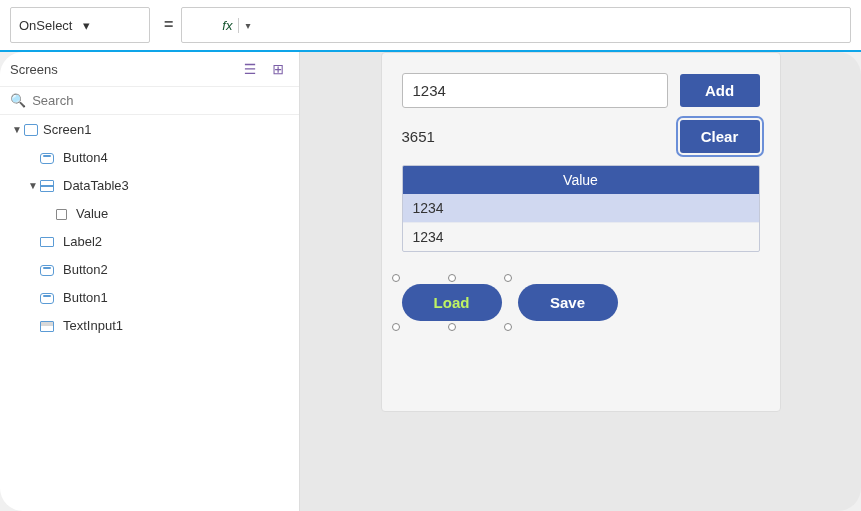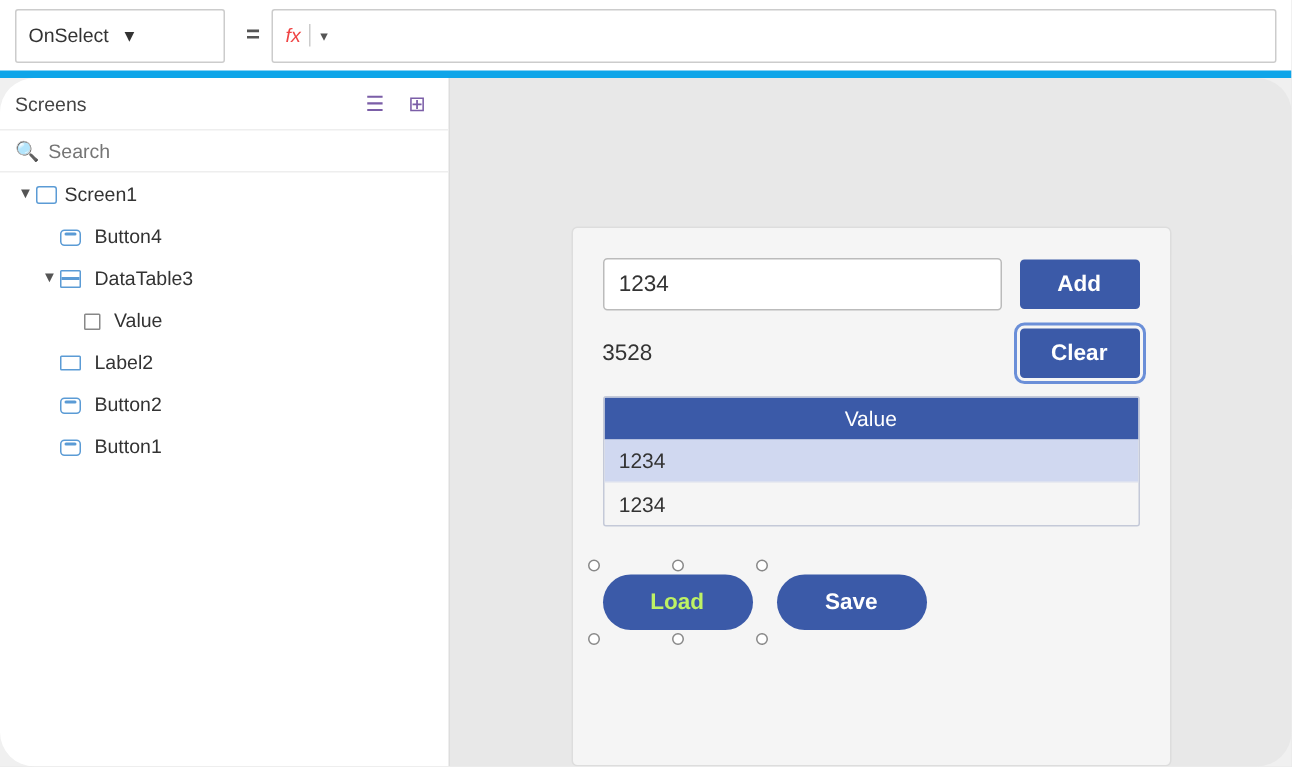--- a/index.html
+++ b/index.html
@@ -3,21 +3,21 @@
   <meta charset="utf-8">
   <style>
     * { box-sizing: border-box; margin: 0; padding: 0; }
     body { font-family: 'Segoe UI', Arial, sans-serif; font-size: 13px; background: #f0f0f0; overflow: hidden; width: 861px; height: 511px; display: flex; flex-direction: column; }
 
     
     .top-bar {
       display: flex;
       align-items: center;
       background: #fff;
-      border-bottom: 5px solid #0ea5e9;
+      border-bottom: 2px solid #0ea5e9;
       height: 52px;
       flex-shrink: 0;
     }
     .dropdown-select {
       display: flex;
       align-items: center;
       border: 1px solid #ccc;
       border-radius: 2px;
       margin: 8px 6px 8px 10px;
       padding: 4px 8px;
@@ -40,25 +40,26 @@
       flex: 1;
       border: 1px solid #ccc;
       border-radius: 2px;
       background: #fff;
       height: 36px;
       margin-right: 10px;
       padding: 0 8px;
     }
     .fx-label {
       font-style: italic;
-      color: #ef4444;
+      color: #14532d;
       font-size: 13px;
       margin-right: 6px;
       border-right: 1px solid #ccc;
       padding-right: 6px;
+      margin-left: 32px;
     }
     .fx-chevron { font-size: 10px; color: #555; margin-right: 8px; }
     .formula-text {
       font-size: 13px;
       color: #333;
       font-family: 'Courier New', monospace;
     }
     .formula-text .fn-name { color: #1a7dc4; }
     .formula-text .str-val { color: #c0392b; }
 
@@ -116,21 +117,21 @@
     .tree-item.selected { background: #d0d8e8; }
     .tree-item .indent { display: inline-block; }
     .tree-item .expand-arrow { width: 14px; text-align: center; color: #555; font-size: 10px; }
     .tree-item .item-icon { margin-right: 5px; }
 
     
     .canvas-area {
       flex: 1;
       background: #e8e8e8;
       display: flex;
-      align-items: flex-end;
+      align-items: flex-start;
       justify-content: center;
       position: relative;
       overflow: hidden;
     }
 
     
     .app-preview {
       background: #f5f5f5;
       border: 1px solid #ddd;
       border-radius: 4px;
@@ -338,33 +339,39 @@
           <span class="expand-arrow"></span>
           <span class="item-icon"><span style="display:inline-block;width:14px;height:11px;border:1.5px solid #5b9bd5;border-radius:3px;vertical-align:middle;position:relative;"><span style="position:absolute;top:1px;left:2px;right:2px;height:2px;background:#5b9bd5;border-radius:1px;"></span></span></span>
           <span style="margin-left: 4px;">Button2</span>
         </div>
         <div class="tree-item">
           <span class="indent" style="width: 16px;"></span>
           <span class="expand-arrow"></span>
           <span class="item-icon"><span style="display:inline-block;width:14px;height:11px;border:1.5px solid #5b9bd5;border-radius:3px;vertical-align:middle;position:relative;"><span style="position:absolute;top:1px;left:2px;right:2px;height:2px;background:#5b9bd5;border-radius:1px;"></span></span></span>
           <span style="margin-left: 4px;">Button1</span>
         </div>
+        <div class="tree-item">
+          <span class="indent" style="width: 16px;"></span>
+          <span class="expand-arrow"></span>
+          <span class="item-icon"><span style="display:inline-block;width:14px;height:11px;border:1.5px solid #5b9bd5;border-radius:1px;vertical-align:middle;background:linear-gradient(#d8d8d8 40%, transparent 40%)"></span></span>
+          <span style="margin-left: 4px;">TextInput1</span>
+        </div>
       </div>
   </div>
 
   <div class="canvas-area">
     <div class="app-preview">
 
       <div class="input-row">
         <input class="text-input-field" type="text" value="1234" style="">
         <button class="btn-add">Add</button>
       </div>
 
       <div class="value-row">
-        <span class="value-display">3528</span>
+        <span class="value-display">3651</span>
         <button class="btn-clear">Clear</button>
       </div>
 
       <div class="data-table">
         <div class="data-table-header">Value</div>
         <div class="data-table-row selected-row">1234</div>
         <div class="data-table-row">1234</div>
       </div>
 
       <div class="bottom-buttons">

